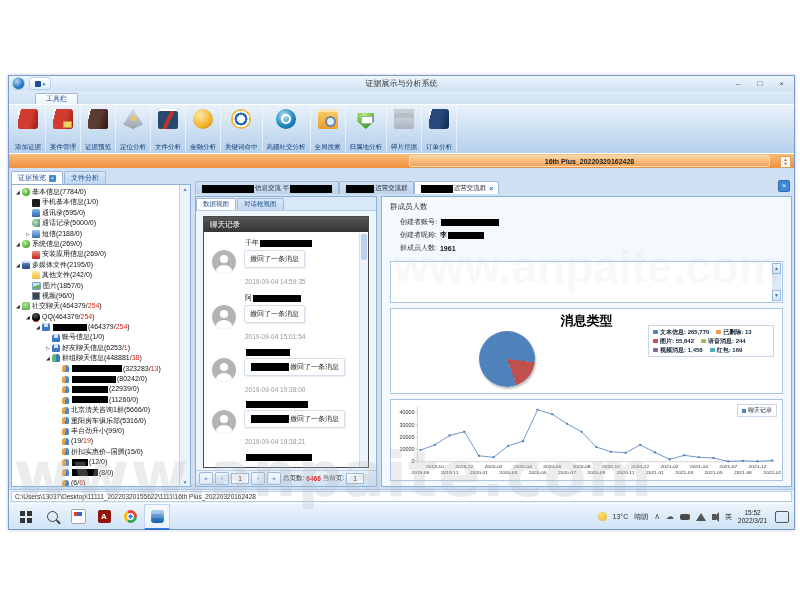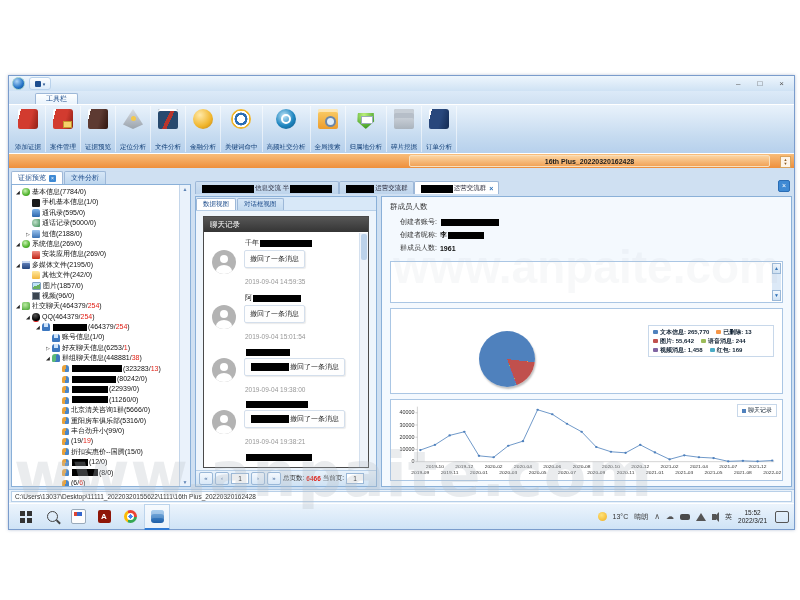--- a/index.html
+++ b/index.html
@@ -176,20 +176,21 @@
 </head>
 <body>
 
 <div class="shot">
 
   <div class="titlebar">
     <div class="applogo"></div>
     <div class="qatbtn">
         <span class="qatglyph"></span>
       </div>
+    <div class="wtitle">证据展示与分析系统</div>
     <div class="winctl">
       <span>–</span>
       <span>□</span>
       <span>×</span>
     </div>
   </div>
 
   <div class="ribbonrow">
     <div class="rtab">工具栏</div>
   </div>
@@ -517,20 +518,21 @@
                 <span class="dfval">1961</span>
               </div>
             </div>
           <div class="dlistbox">
             <div class="boxscroll">
                 <span>▲</span>
                 <span>▼</span>
               </div>
           </div>
           <div class="piebox">
+            <div class="ptitle">消息类型</div>
             <div class="pie" id="pie" style="background: conic-gradient(from 161deg, rgb(79, 129, 189) 0deg, rgb(79, 129, 189) 295.94deg, rgb(247, 150, 70) 295.94deg, rgb(247, 150, 70) 295.96deg, rgb(192, 80, 77) 295.96deg, rgb(192, 80, 77) 357.92deg, rgb(155, 187, 89) 357.92deg, rgb(155, 187, 89) 358.19deg, rgb(128, 100, 162) 358.19deg, rgb(128, 100, 162) 359.81deg, rgb(75, 172, 198) 359.81deg, rgb(75, 172, 198) 360deg);"></div>
             <div class="plegend" id="plegend">
                 <span class="lgi">
                   <span class="lgm" style="background: rgb(79, 129, 189);"></span>
                   <span>文本信息: 265,770</span>
                 </span>
                 <span class="lgi">
                   <span class="lgm" style="background: rgb(247, 150, 70);"></span>
                   <span>已删除: 13</span>
                 </span>

